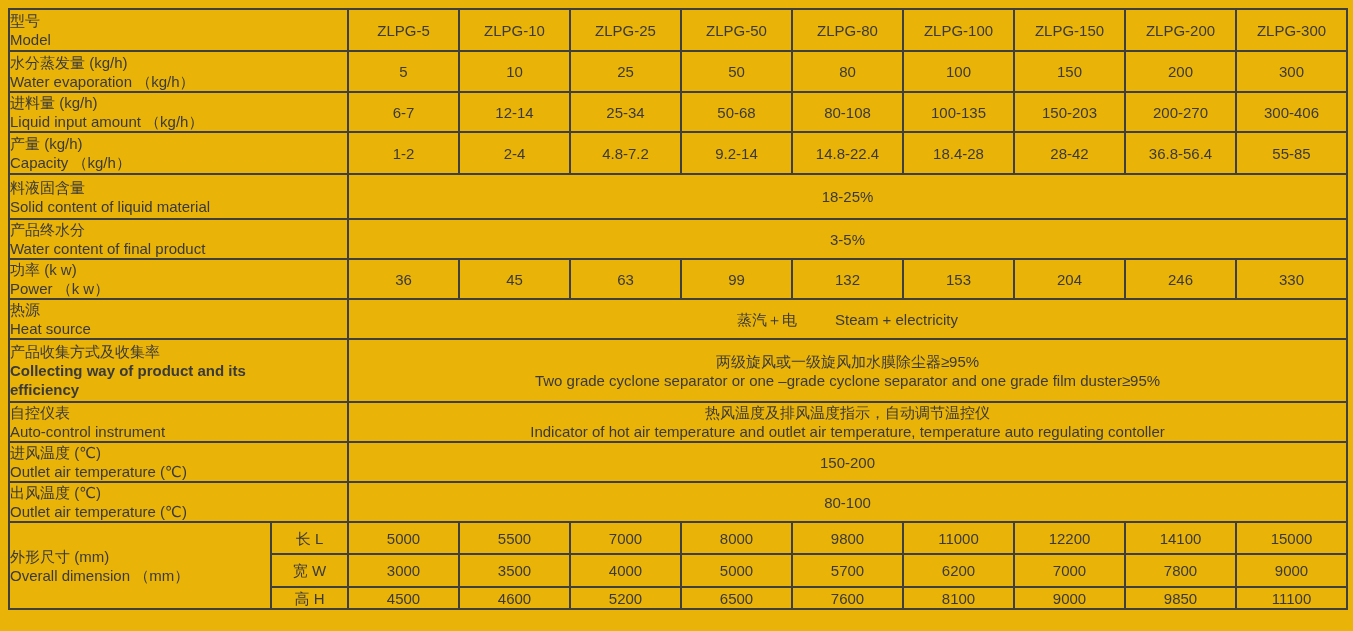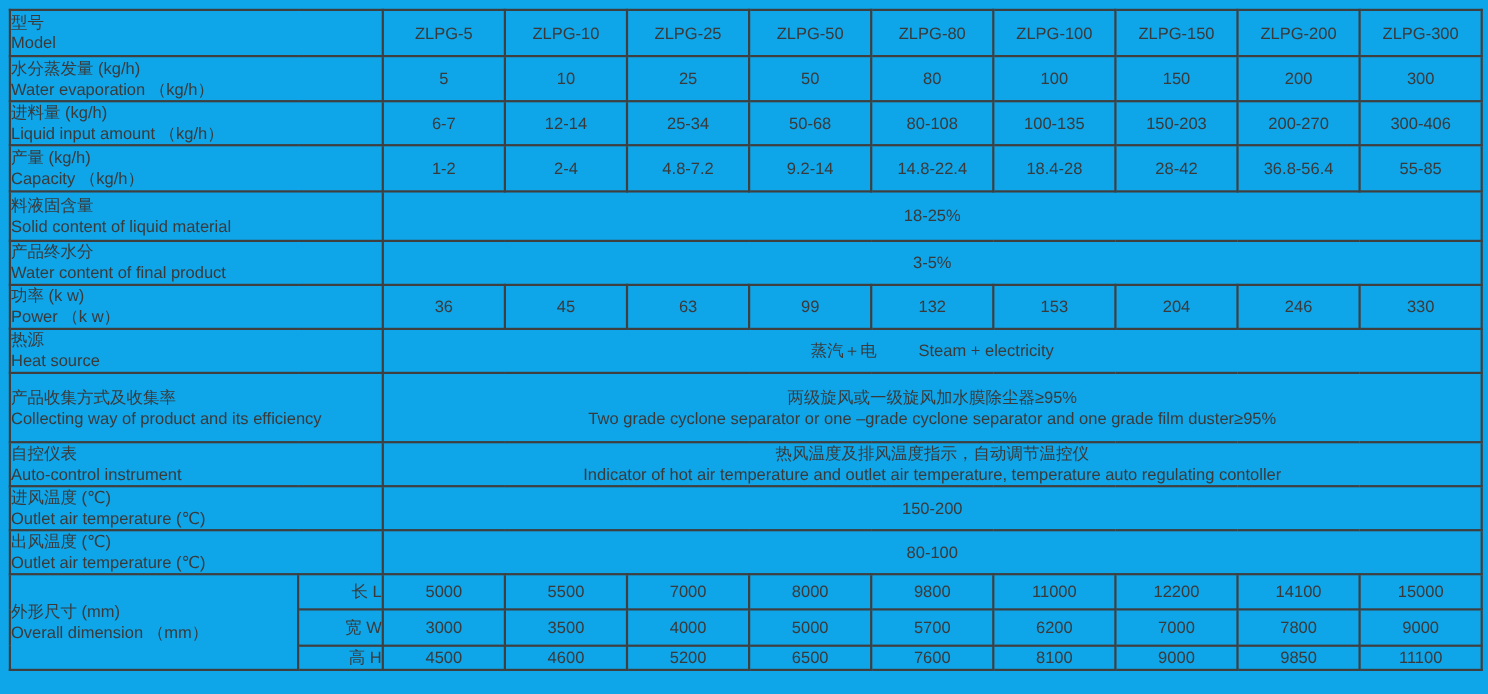--- a/index.html
+++ b/index.html
@@ -7,47 +7,48 @@
     padding: 0;
     background: #ffffff;
     font-family: "Liberation Sans", "DejaVu Sans", sans-serif;
     color: #3a3a3a;
   }
   .page {
     width: 1353px;
     height: 631px;
     box-sizing: border-box;
     padding: 8px 8px 0 8px;
-    background: #0ea5e9;
+    background: #eab308;
   }
   table.spec {
     border-collapse: collapse;
     table-layout: fixed;
     width: 1337px;
   }
   table.spec td {
     border: 2px solid #3f3f3f;
     font-size: 15px;
     line-height: 19px;
     vertical-align: middle;
     overflow: hidden;
     padding: 0;
   }
   td.label {
     text-align: left;
     padding: 2px 6px 2px 10px;
   }
   td.label .wrap {
     max-width: 296px;
+    font-weight: bold;
   }
   td.val {
     text-align: center;
   }
   td.sub {
-    text-align: right;
+    text-align: center;
   }
   .gap-en {
     margin-left: 38px;
     margin-top: 45px;
   }
 </style>
 </head>
 <body>
 
 <div class="page">

